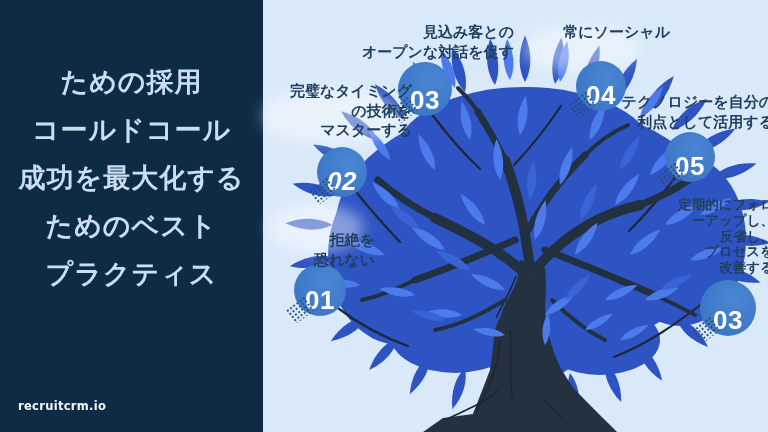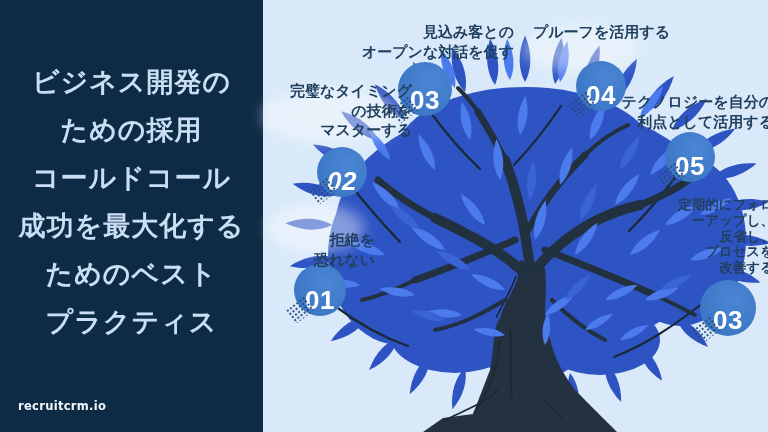--- a/index.html
+++ b/index.html
@@ -206,21 +206,20 @@
     <use href="#leafP" transform="translate(580 220) rotate(25) scale(1.1)"></use>
     <use href="#leafP" transform="translate(620 170) rotate(30) scale(1.1)"></use>
     <use href="#leafP" transform="translate(660 290) rotate(65) scale(1.0)"></use>
     <use href="#leafP" transform="translate(445 320) rotate(-75) scale(0.95)"></use>
     <use href="#leafP" transform="translate(565 300) rotate(45) scale(1.0)"></use>
   </g>
 </svg>
 
 <div class="sidebar">
   <div class="sidebar-title">
-    <span>ビジネス開発の</span>
     <span>ための採用</span>
     <span>コールドコール</span>
     <span>成功を最大化する</span>
     <span>ためのベスト</span>
     <span>プラクティス</span>
   </div>
   <div class="brand">recruitcrm.io</div>
 </div>
 
 <div class="wash wash-1"></div>
@@ -234,21 +233,21 @@
 <div class="step-label label-02">
   <span>完璧なタイミング</span>
   <span>の技術を</span>
   <span>マスターする</span>
 </div>
 <div class="step-label label-03">
   <span>見込み客との</span>
   <span>オープンな対話を促す</span>
 </div>
 <div class="step-label label-04">
-  <span>プルーフを活用する</span>
+  <span>常にソーシャル</span>
 </div>
 <div class="step-label label-05">
   <span>テクノロジーを自分の</span>
   <span>利点として活用する</span>
 </div>
 <div class="step-label label-06">
   <span>定期的にフォロ</span>
   <span>ーアップし、</span>
   <span>反省し、</span>
   <span>プロセスを</span>

